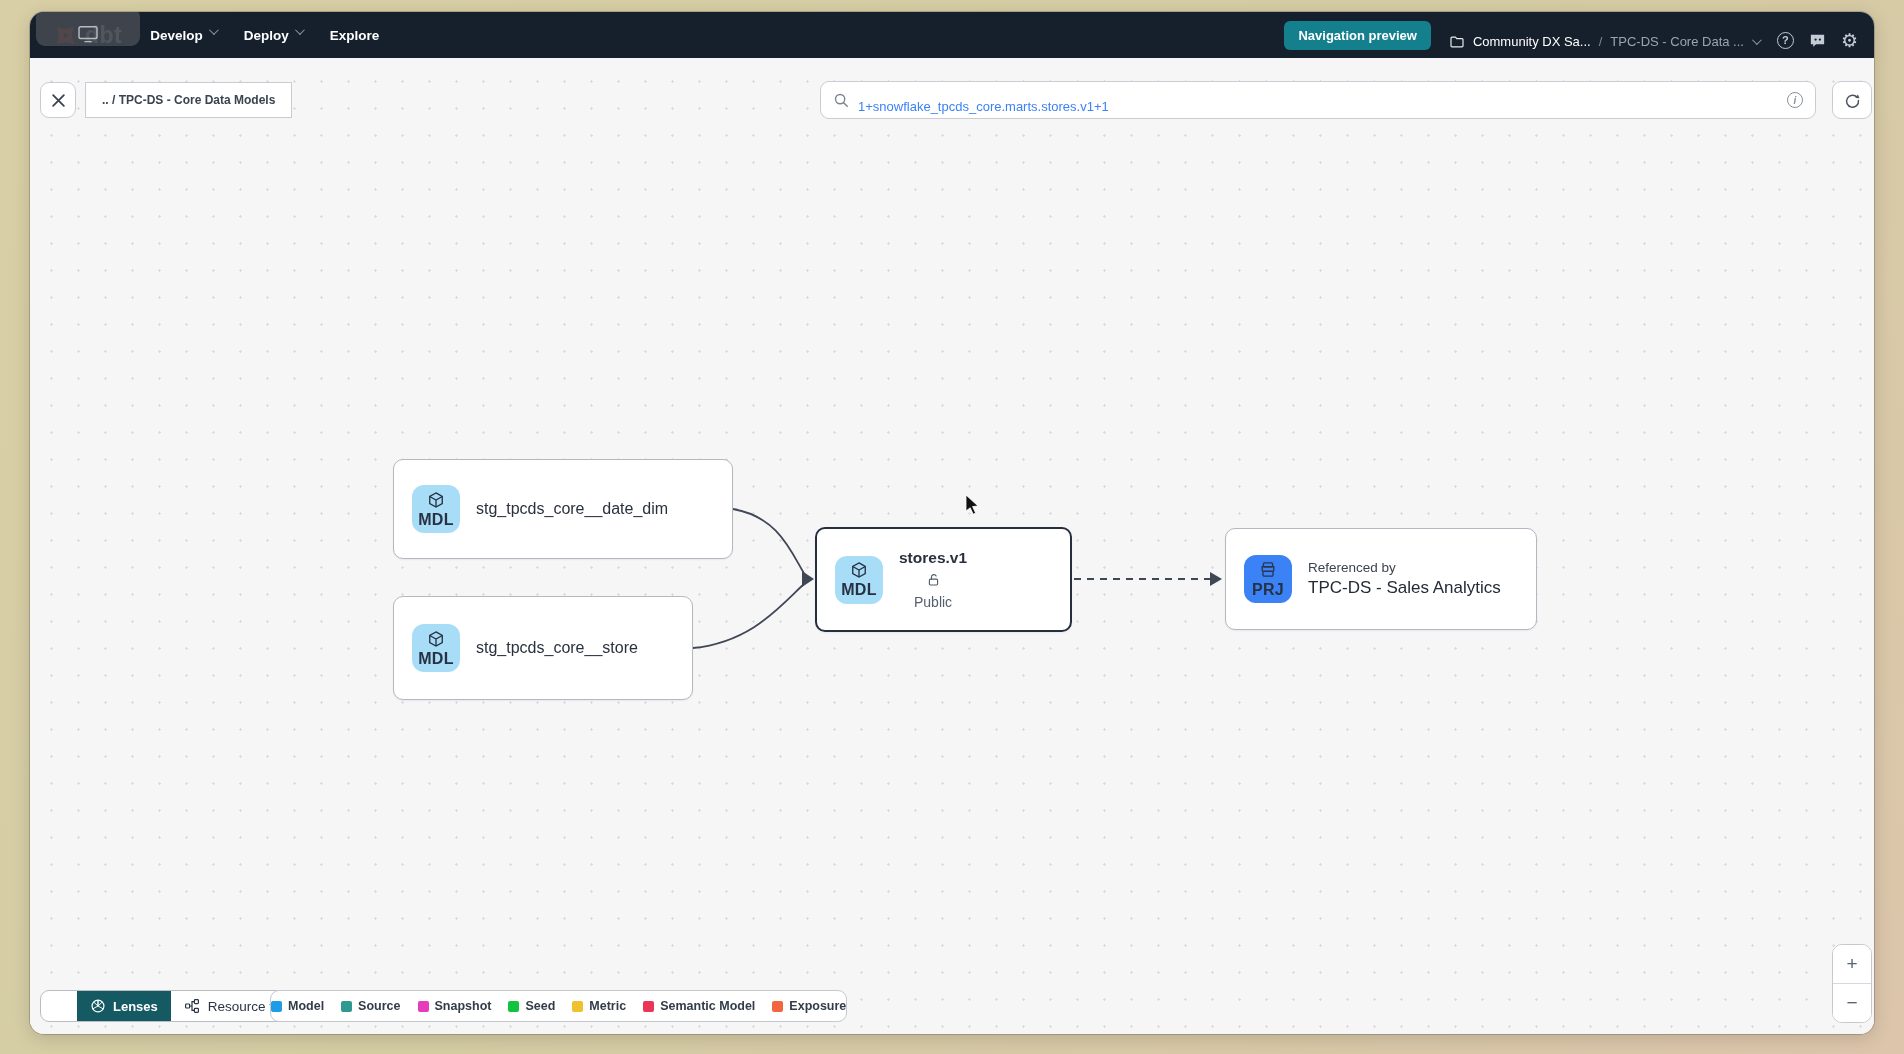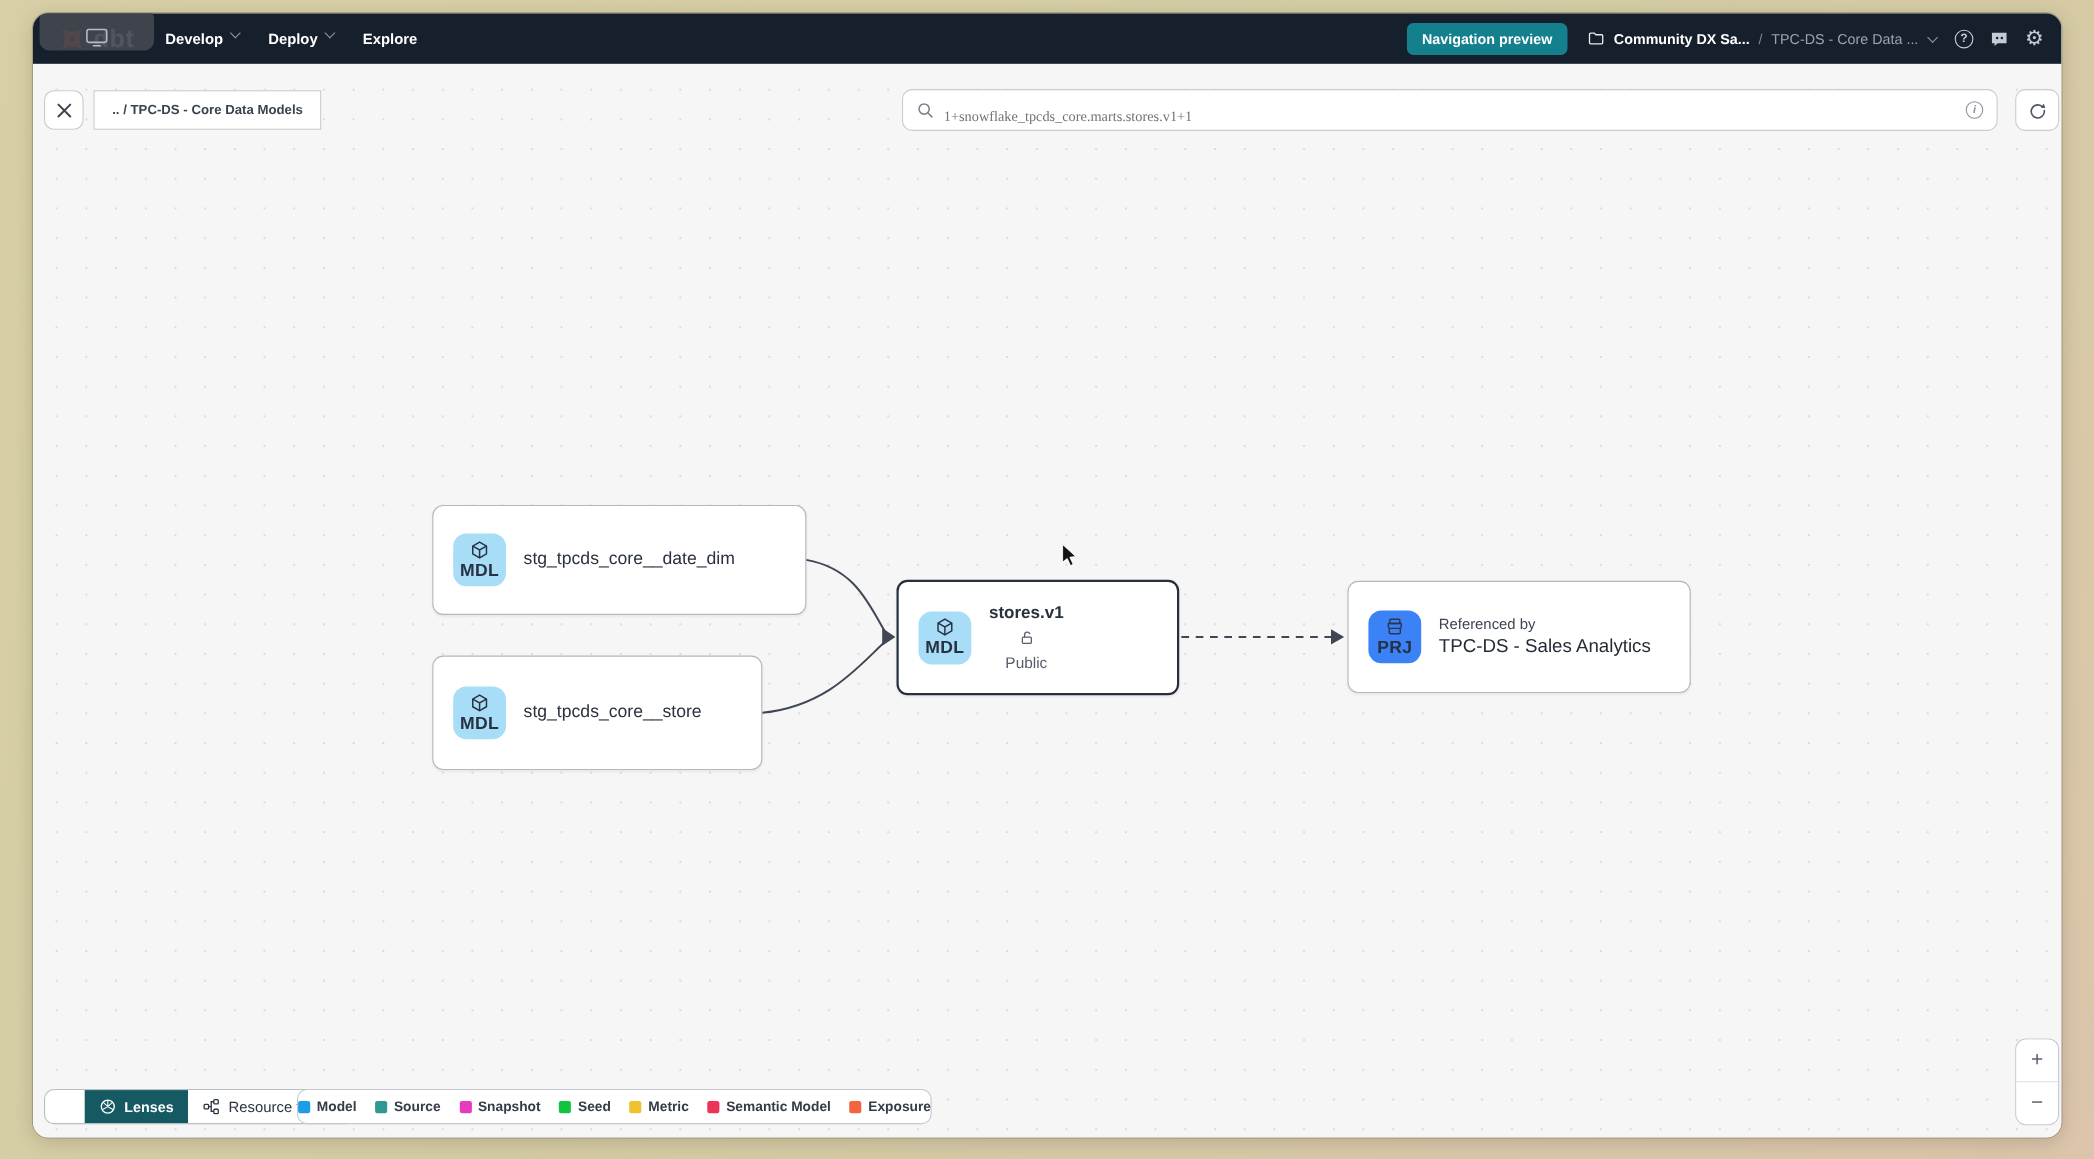--- a/index.html
+++ b/index.html
@@ -14,25 +14,25 @@
   
   .navbar { position:absolute; left:0; top:0; right:0; height:46px;
     background:#161f2c; display:flex; align-items:center; padding:0 16px 0 22px; z-index:30; }
   .logo-wrap { display:flex; align-items:center; gap:6px; margin-right:28px; }
   .logo-text { color:#fff; font-size:23px; font-weight:bold; letter-spacing:.5px; }
   .nav-links { display:flex; align-items:center; gap:28px; }
   .nav-link { display:flex; gap:6px; color:#fff; font-size:13.5px;
     font-weight:bold; cursor:pointer; }
   .chev { width:7px; height:7px; border-right:1.6px solid #8d97a5; border-bottom:1.6px solid #8d97a5;
     transform:rotate(45deg) translateY(-2px); display:inline-block; }
-  .nav-right { margin-left:auto; display:flex; align-items:center; gap:18px; }
+  .nav-right { margin-left:auto; display:flex; align-items:flex-end; gap:18px; }
   .preview-btn { color:#fff; font-size:13px; font-weight:bold; padding:7px 14px;
     border-radius:6px; cursor:pointer; white-space:nowrap; }
   .crumb { display:flex; align-items:center; gap:8px; white-space:nowrap; }
-  .crumb-project { color:#fff; font-size:13px; font-weight:bold; }
+  .crumb-project { color:#fff; font-size:13px; font-weight:normal; }
   .crumb-sep { color:#7d8795; font-size:13px; }
   .crumb-current { color:#9aa4b2; font-size:13px; }
   .nav-icons { display:flex; align-items:center; gap:14px; }
   .icon-btn { color:#c3cbd5; display:flex; align-items:center; cursor:pointer; }
   .q-circle { width:17px; height:17px; border:1.6px solid #c3cbd5; border-radius:50%;
     display:flex; align-items:center; justify-content:center; font-size:11px; font-weight:bold; }
   .gear-glyph { font-size:19px; line-height:1; }
 
   
   .artifact-tab { position:absolute; left:6px; top:-4px; width:104px; height:38px;
@@ -47,22 +47,22 @@
   
   .close-btn { position:absolute; left:10px; top:70px; width:36px; height:36px; background:#fff;
     border:1px solid #c9ccd2; border-radius:9px; display:flex; align-items:center;
     justify-content:center; cursor:pointer; z-index:20; }
   .path-chip { position:absolute; left:55px; top:70px; height:36px; background:#fff;
     border:1px solid #c9ccd2; border-radius:0; display:flex; align-items:center;
     padding:0 16px; font-size:12px; font-weight:bold; color:#3a4450; z-index:20; cursor:pointer; }
   .searchbar { position:absolute; left:790px; top:69px; width:996px; height:38px; background:#fff;
     border:1px solid #c9ccd2; border-radius:9px; display:flex; align-items:center;
     padding:0 12px; gap:9px; z-index:20; }
-  .searchbar input { flex:1; border:none; outline:none; font-size:13px; color:#737373;
-    font-family:Liberation Serif, serif; background:transparent;margin-top:12px; }
+  .searchbar input { flex:1; border:none; outline:none; font-size:13px; color:#3b82f6;
+    font-family:Liberation Sans, sans-serif; background:transparent;margin-top:12px; }
   .info-circle { width:16px; height:16px; border:1.4px solid #8b929c; border-radius:50%;
     color:#8b929c; display:flex; align-items:center; justify-content:center;
     font-size:10px; font-style:italic; font-weight:bold; flex:none; }
   .refresh-btn { position:absolute; left:1802px; top:69px; width:40px; height:38px; background:#fff;
     border:1px solid #c9ccd2; border-radius:9px; display:flex; align-items:center;
     justify-content:center; cursor:pointer; z-index:20; }
 
   
   .node { position:absolute; background:#fff; border:1px solid #b3b8c1; border-radius:10px;
     display:flex; align-items:center; gap:16px; padding:0 18px; cursor:pointer;

